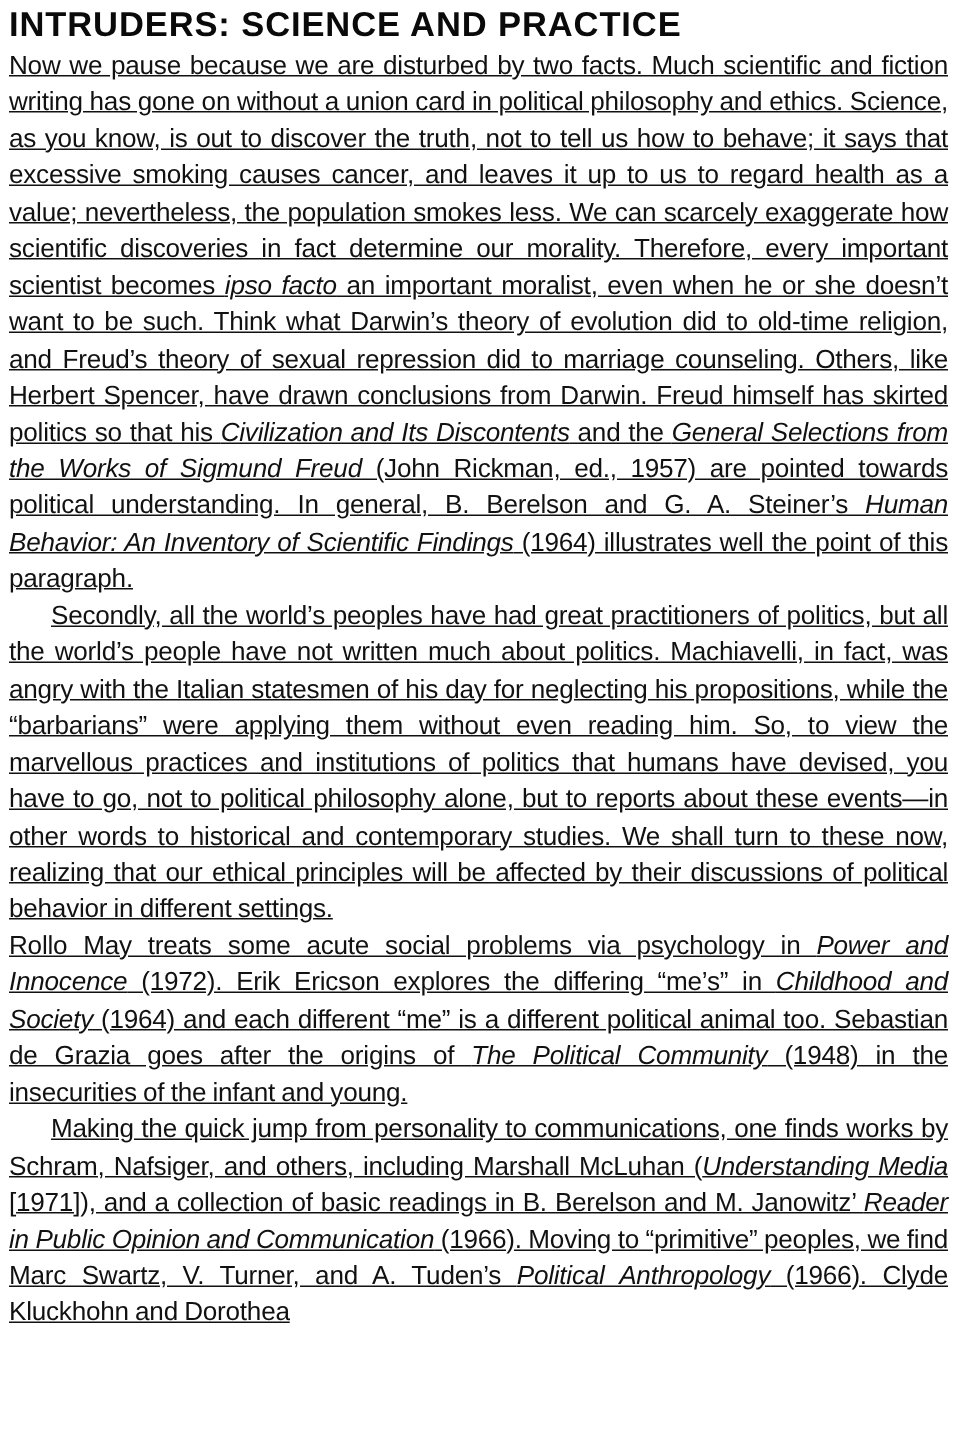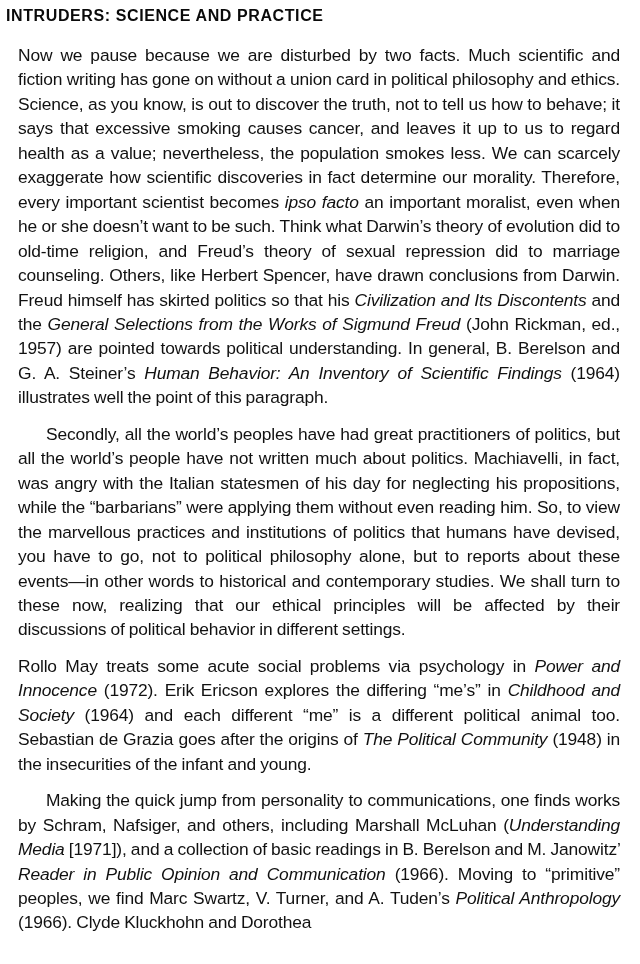--- a/index.html
+++ b/index.html
@@ -1,29 +1,30 @@
 <!DOCTYPE html>
 <html><head>
   <meta charset="utf-8">
   <style>
     html, body { margin: 0; padding: 0; background: #ffffff; }
     body { width: 640px; height: 964px; overflow: hidden; position: relative; color: #111; }
     .page { position: absolute; left: 6px; top: 0; width: 626px; }
     h2 {
       font-family: "Liberation Sans", sans-serif;
-      font-weight: bold; font-size: 16px; letter-spacing: 0.6px;
+      font-weight: bold; font-size: 23px; letter-spacing: 0.6px;
       margin: 0; line-height: 30px; color: #0a0a0a;
     }
     #h1 { margin-top: 1px; }
     #h2 { margin-top: 48px; }
     p {
       font-family: "Liberation Sans", sans-serif;
       font-size: 17.4px; line-height: 24.45px;
-      margin: 12px; text-align: justify; letter-spacing: -0.15px;
+      margin: 0; text-align: justify; letter-spacing: -0.15px;
       word-spacing: -0.5px;
+      text-decoration: underline;
     }
     p.indent { text-indent: 28px; }
     i { font-style: italic; }
   </style>
 </head>
 <body>
 
 <div class="page">
   <h2 id="h1">INTRUDERS: SCIENCE AND PRACTICE</h2>
   <p><span>Now we pause because we are disturbed by two facts. Much scientific and fiction writing has gone on without a union card in political philosophy and ethics. Science, as you know, is out to discover the truth, not to tell us how to behave; it says that excessive smoking causes cancer, and leaves it up to us to regard health as a value; nevertheless, the population smokes less. We can scarcely exaggerate how scientific discoveries in fact determine our morality. Therefore, every important scientist becomes </span><i>ipso facto</i><span> an im­portant moralist, even when he or she doesn’t want to be such. Think what Darwin’s theory of evolution did to old-time religion, and Freud’s theory of sexual repression did to marriage counseling. Others, like Herbert Spencer, have drawn conclusions from Darwin. Freud himself has skirted politics so that his </span><i>Civilization and Its Discontents</i><span> and the </span><i>General Selections from the Works of Sigmund Freud</i><span> (John Rickman, ed., 1957) are pointed towards political understanding. In general, B. Berelson and G. A. Steiner’s </span><i>Human Behavior: An Inventory of Scientific Findings</i><span> (1964) illustrates well the point of this paragraph.</span></p>

